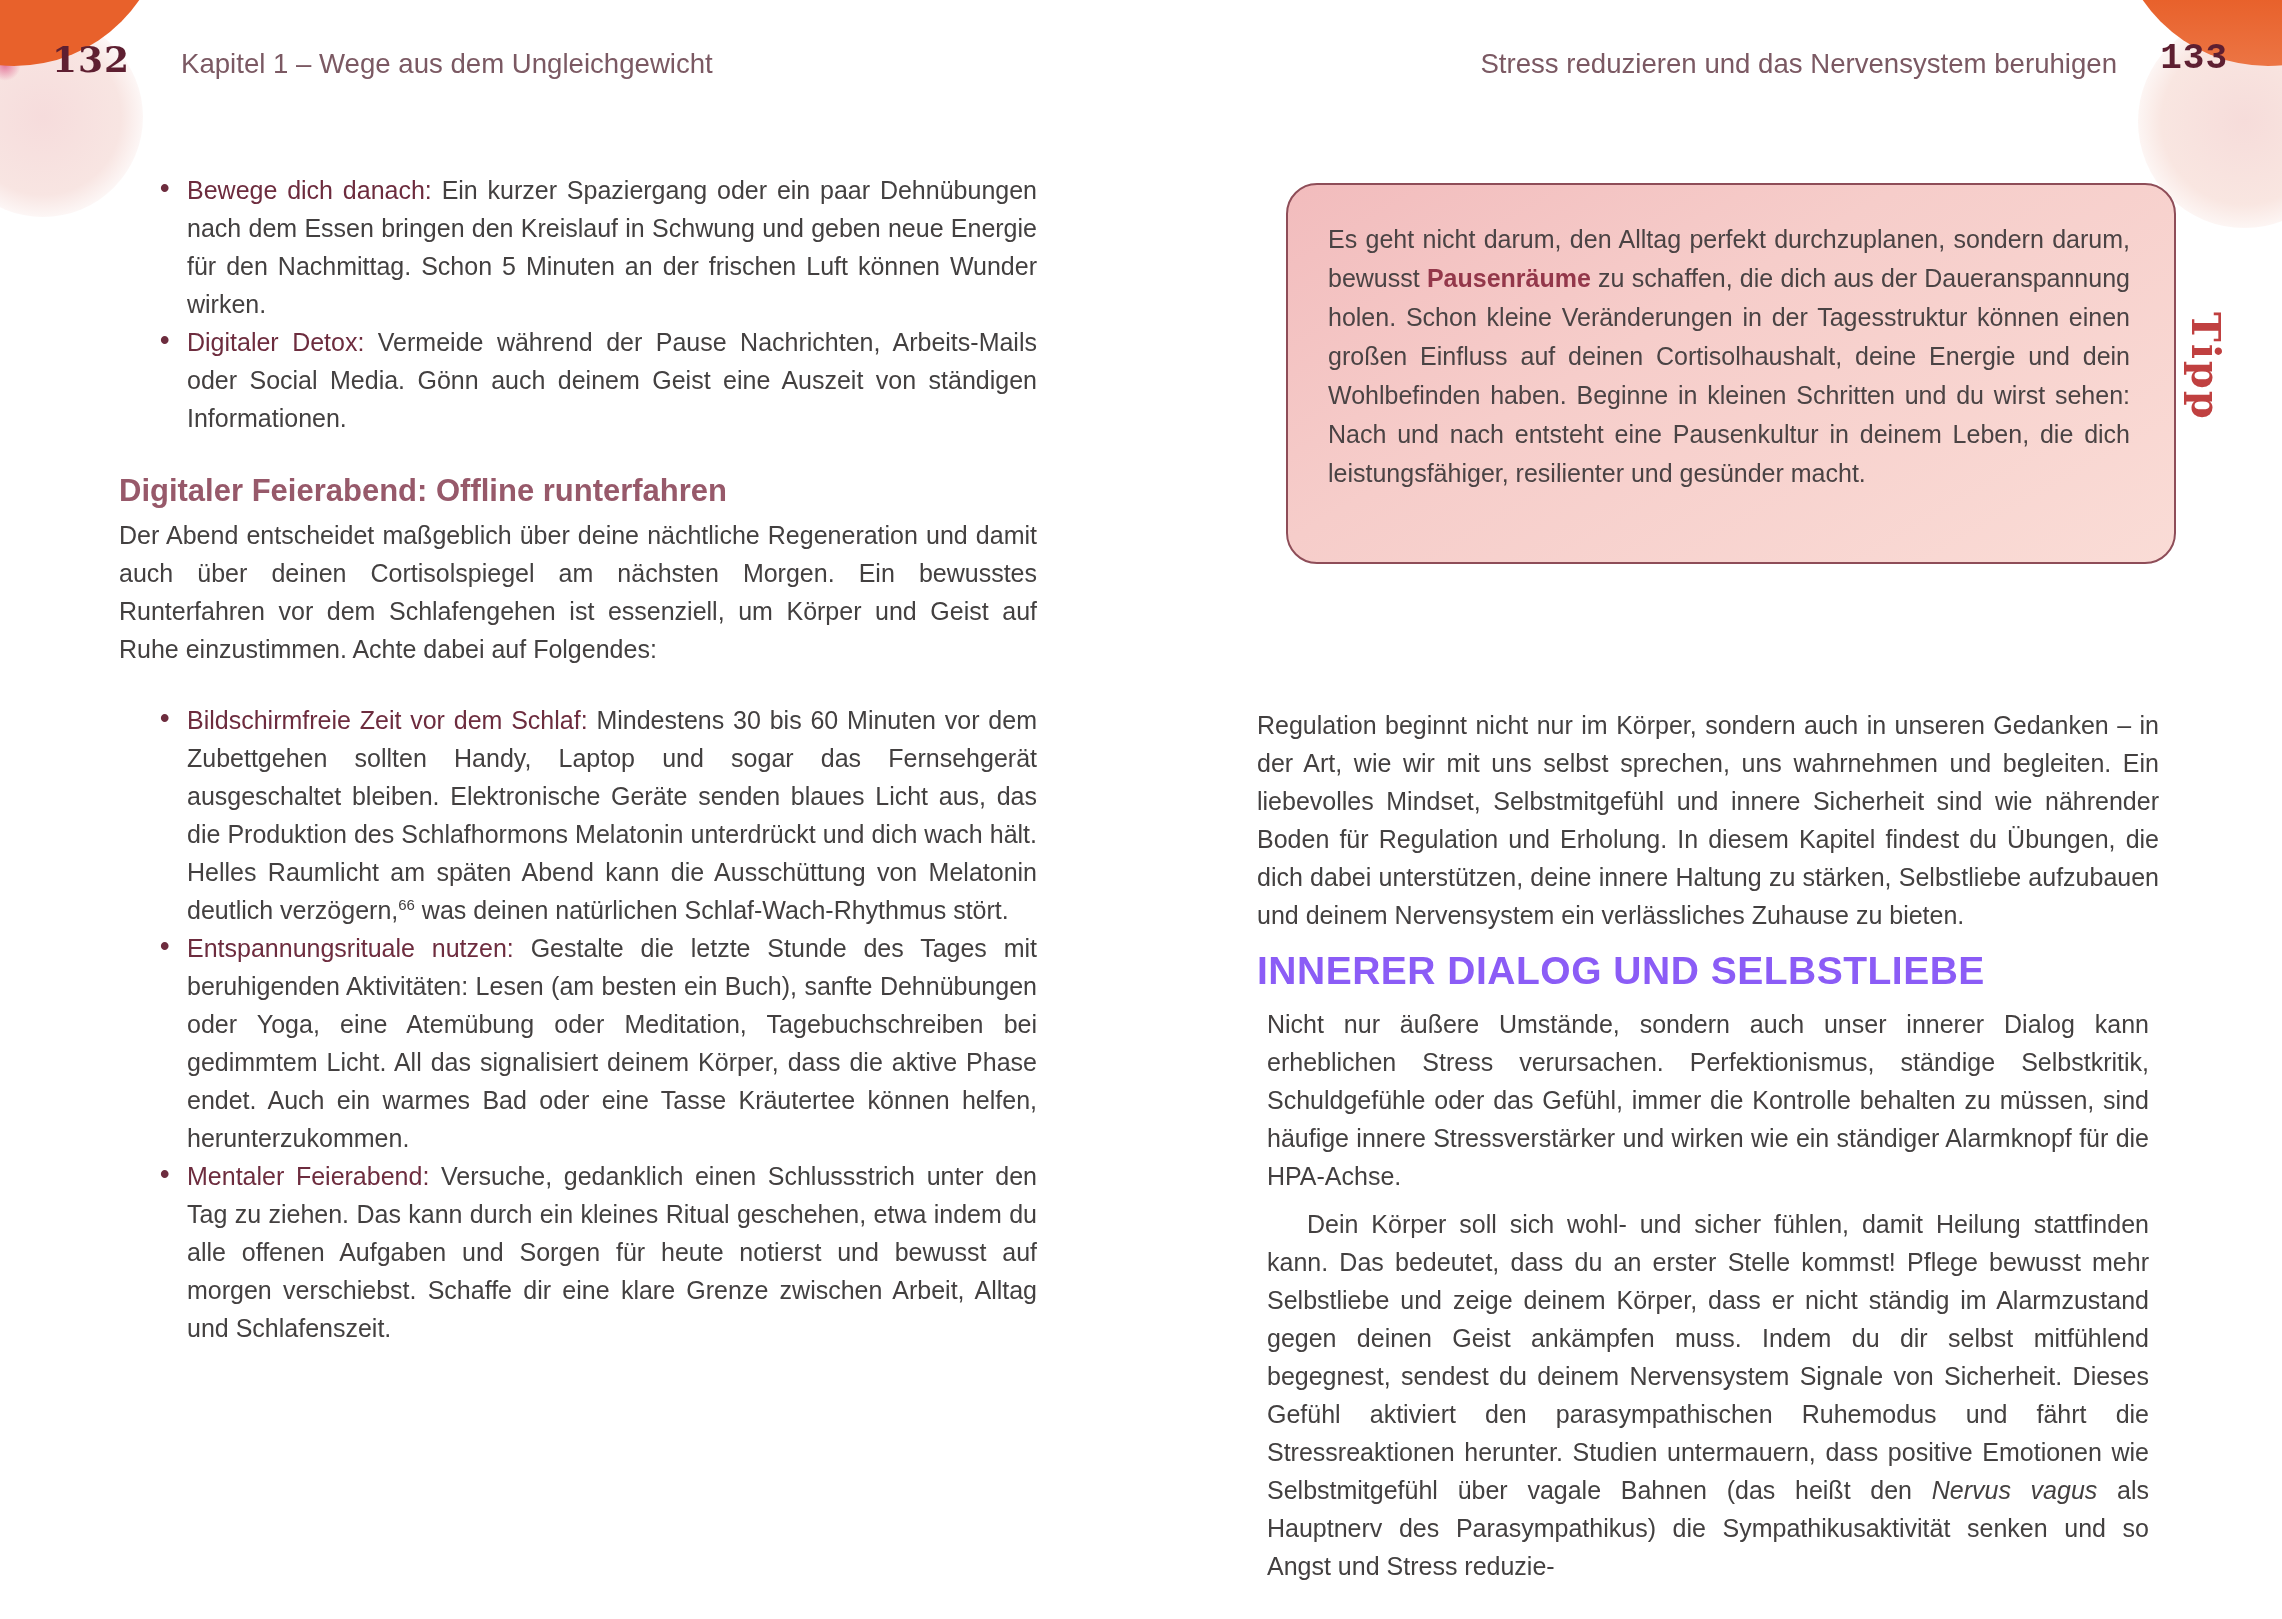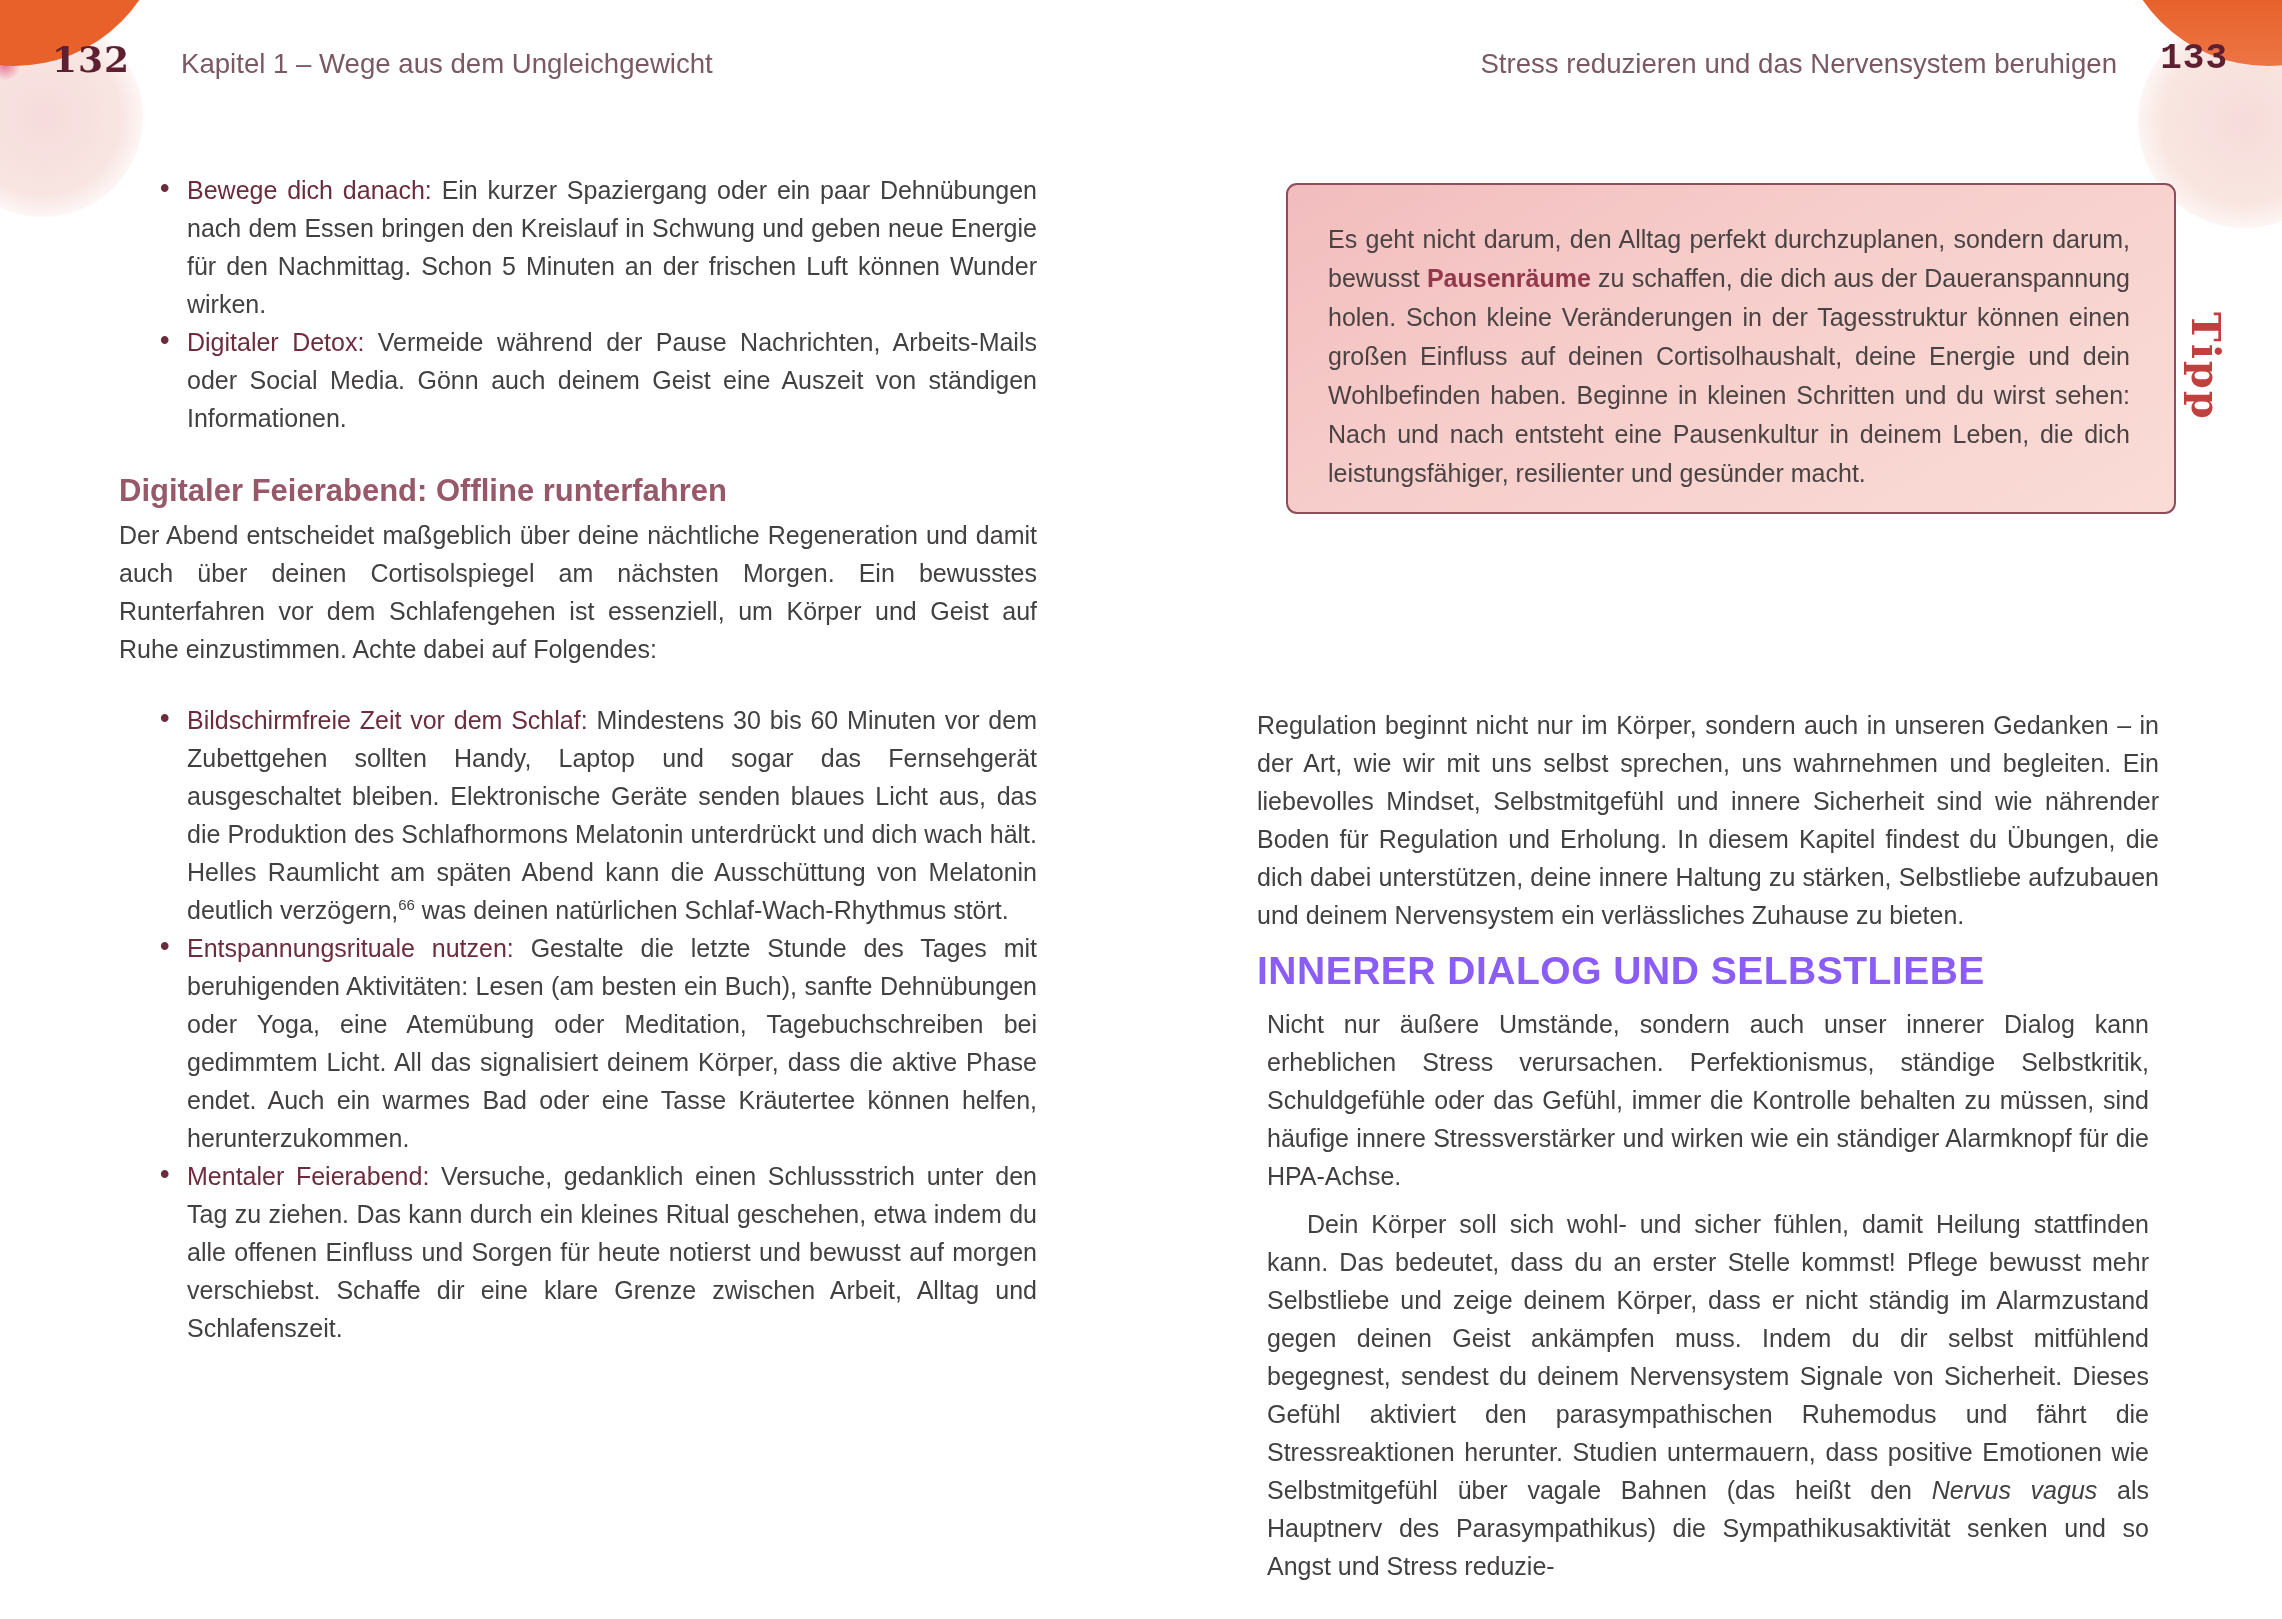--- a/index.html
+++ b/index.html
@@ -54,23 +54,23 @@
   .bitem{position:relative;padding-left:27px;}
   .bitem .dot{
     position:absolute;left:0;top:-1.9px;color:#6d2c3e;font-weight:bold;font-size:27px;
   }
   .secheading{
     font-size:31px;font-weight:bold;color:#97596a;line-height:38px;
   }
   
   .rp-block{position:absolute;left:1257px;width:902px;}
   .tipbox{
-    position:absolute;left:1286px;top:183px;width:890px;height:331px;
+    position:absolute;left:1286px;top:183px;width:890px;height:381px;
     box-sizing:border-box;
-    border:2.9px solid #8e4d58;border-radius:11px;
+    border:2.9px solid #8e4d58;border-radius:31px;
     background:linear-gradient(150deg,#f2bcbd 0%, #f6cdca 40%, #fadcd6 100%);
     padding:35px 44px 0 40px;
   }
   .tipbox .bodytxt{line-height:39px;color:#4a4344;}
   .tipbold{font-weight:bold;color:#93374a;}
   .tiptab{
     position:absolute;left:2183px;top:312px;
     writing-mode:vertical-rl;
     font-family:"DejaVu Serif", serif;font-weight:bold;
     font-size:40px;color:#c04040;letter-spacing:1.9px;
@@ -119,21 +119,21 @@
 
 <div class="lp-block" style="top:701px;">
   <div class="blist">
     <div class="bitem bodytxt">
       <span class="dot">•</span><span class="lead">Bildschirmfreie Zeit vor dem Schlaf:</span><span> Mindestens 30 bis 60 Minuten vor dem Zubettgehen sollten Handy, Laptop und sogar das Fernsehgerät ausgeschaltet bleiben. Elektronische Geräte senden blaues Licht aus, das die Produktion des Schlafhormons Melatonin unterdrückt und dich wach hält. Helles Raumlicht am späten Abend kann die Ausschüttung von Melatonin deutlich verzögern,</span><sup class="fn">66</sup><span> was deinen natürlichen Schlaf-Wach-Rhythmus stört.</span>
     </div>
     <div class="bitem bodytxt">
       <span class="dot">•</span><span class="lead">Entspannungsrituale nutzen:</span><span> Gestalte die letzte Stunde des Tages mit beruhigenden Aktivitäten: Lesen (am besten ein Buch), sanfte Dehnübungen oder Yoga, eine Atemübung oder Meditation, Tagebuchschreiben bei gedimmtem Licht. All das signalisiert deinem Körper, dass die aktive Phase endet. Auch ein warmes Bad oder eine Tasse Kräutertee können helfen, herunterzukommen.</span>
     </div>
     <div class="bitem bodytxt">
-      <span class="dot">•</span><span class="lead">Mentaler Feierabend:</span><span> Versuche, gedanklich einen Schlussstrich unter den Tag zu ziehen. Das kann durch ein kleines Ritual geschehen, etwa indem du alle offenen Einfluss und Sorgen für heute notierst und bewusst auf morgen verschiebst. Schaffe dir eine klare Grenze zwischen Arbeit, Alltag und Schlafenszeit.</span>
+      <span class="dot">•</span><span class="lead">Mentaler Feierabend:</span><span> Versuche, gedanklich einen Schlussstrich unter den Tag zu ziehen. Das kann durch ein kleines Ritual geschehen, etwa indem du alle offenen Aufgaben und Sorgen für heute notierst und bewusst auf morgen verschiebst. Schaffe dir eine klare Grenze zwischen Arbeit, Alltag und Schlafenszeit.</span>
     </div>
   </div>
 </div>
 
 <div class="tipbox">
   <div class="bodytxt">
     <span>Es geht nicht darum, den Alltag perfekt durchzuplanen, sondern darum, bewusst </span><span class="tipbold">Pausenräume</span><span> zu schaffen, die dich aus der Daueranspannung holen. Schon kleine Veränderungen in der Tagesstruktur können einen großen Einfluss auf deinen Cortisolhaushalt, deine Energie und dein Wohlbefinden haben. Beginne in kleinen Schritten und du wirst sehen: Nach und nach entsteht eine Pausenkultur in deinem Leben, die dich leistungsfähiger, resilienter und gesünder macht.</span>
   </div>
 </div>
 <div class="tiptab">Tipp</div>

